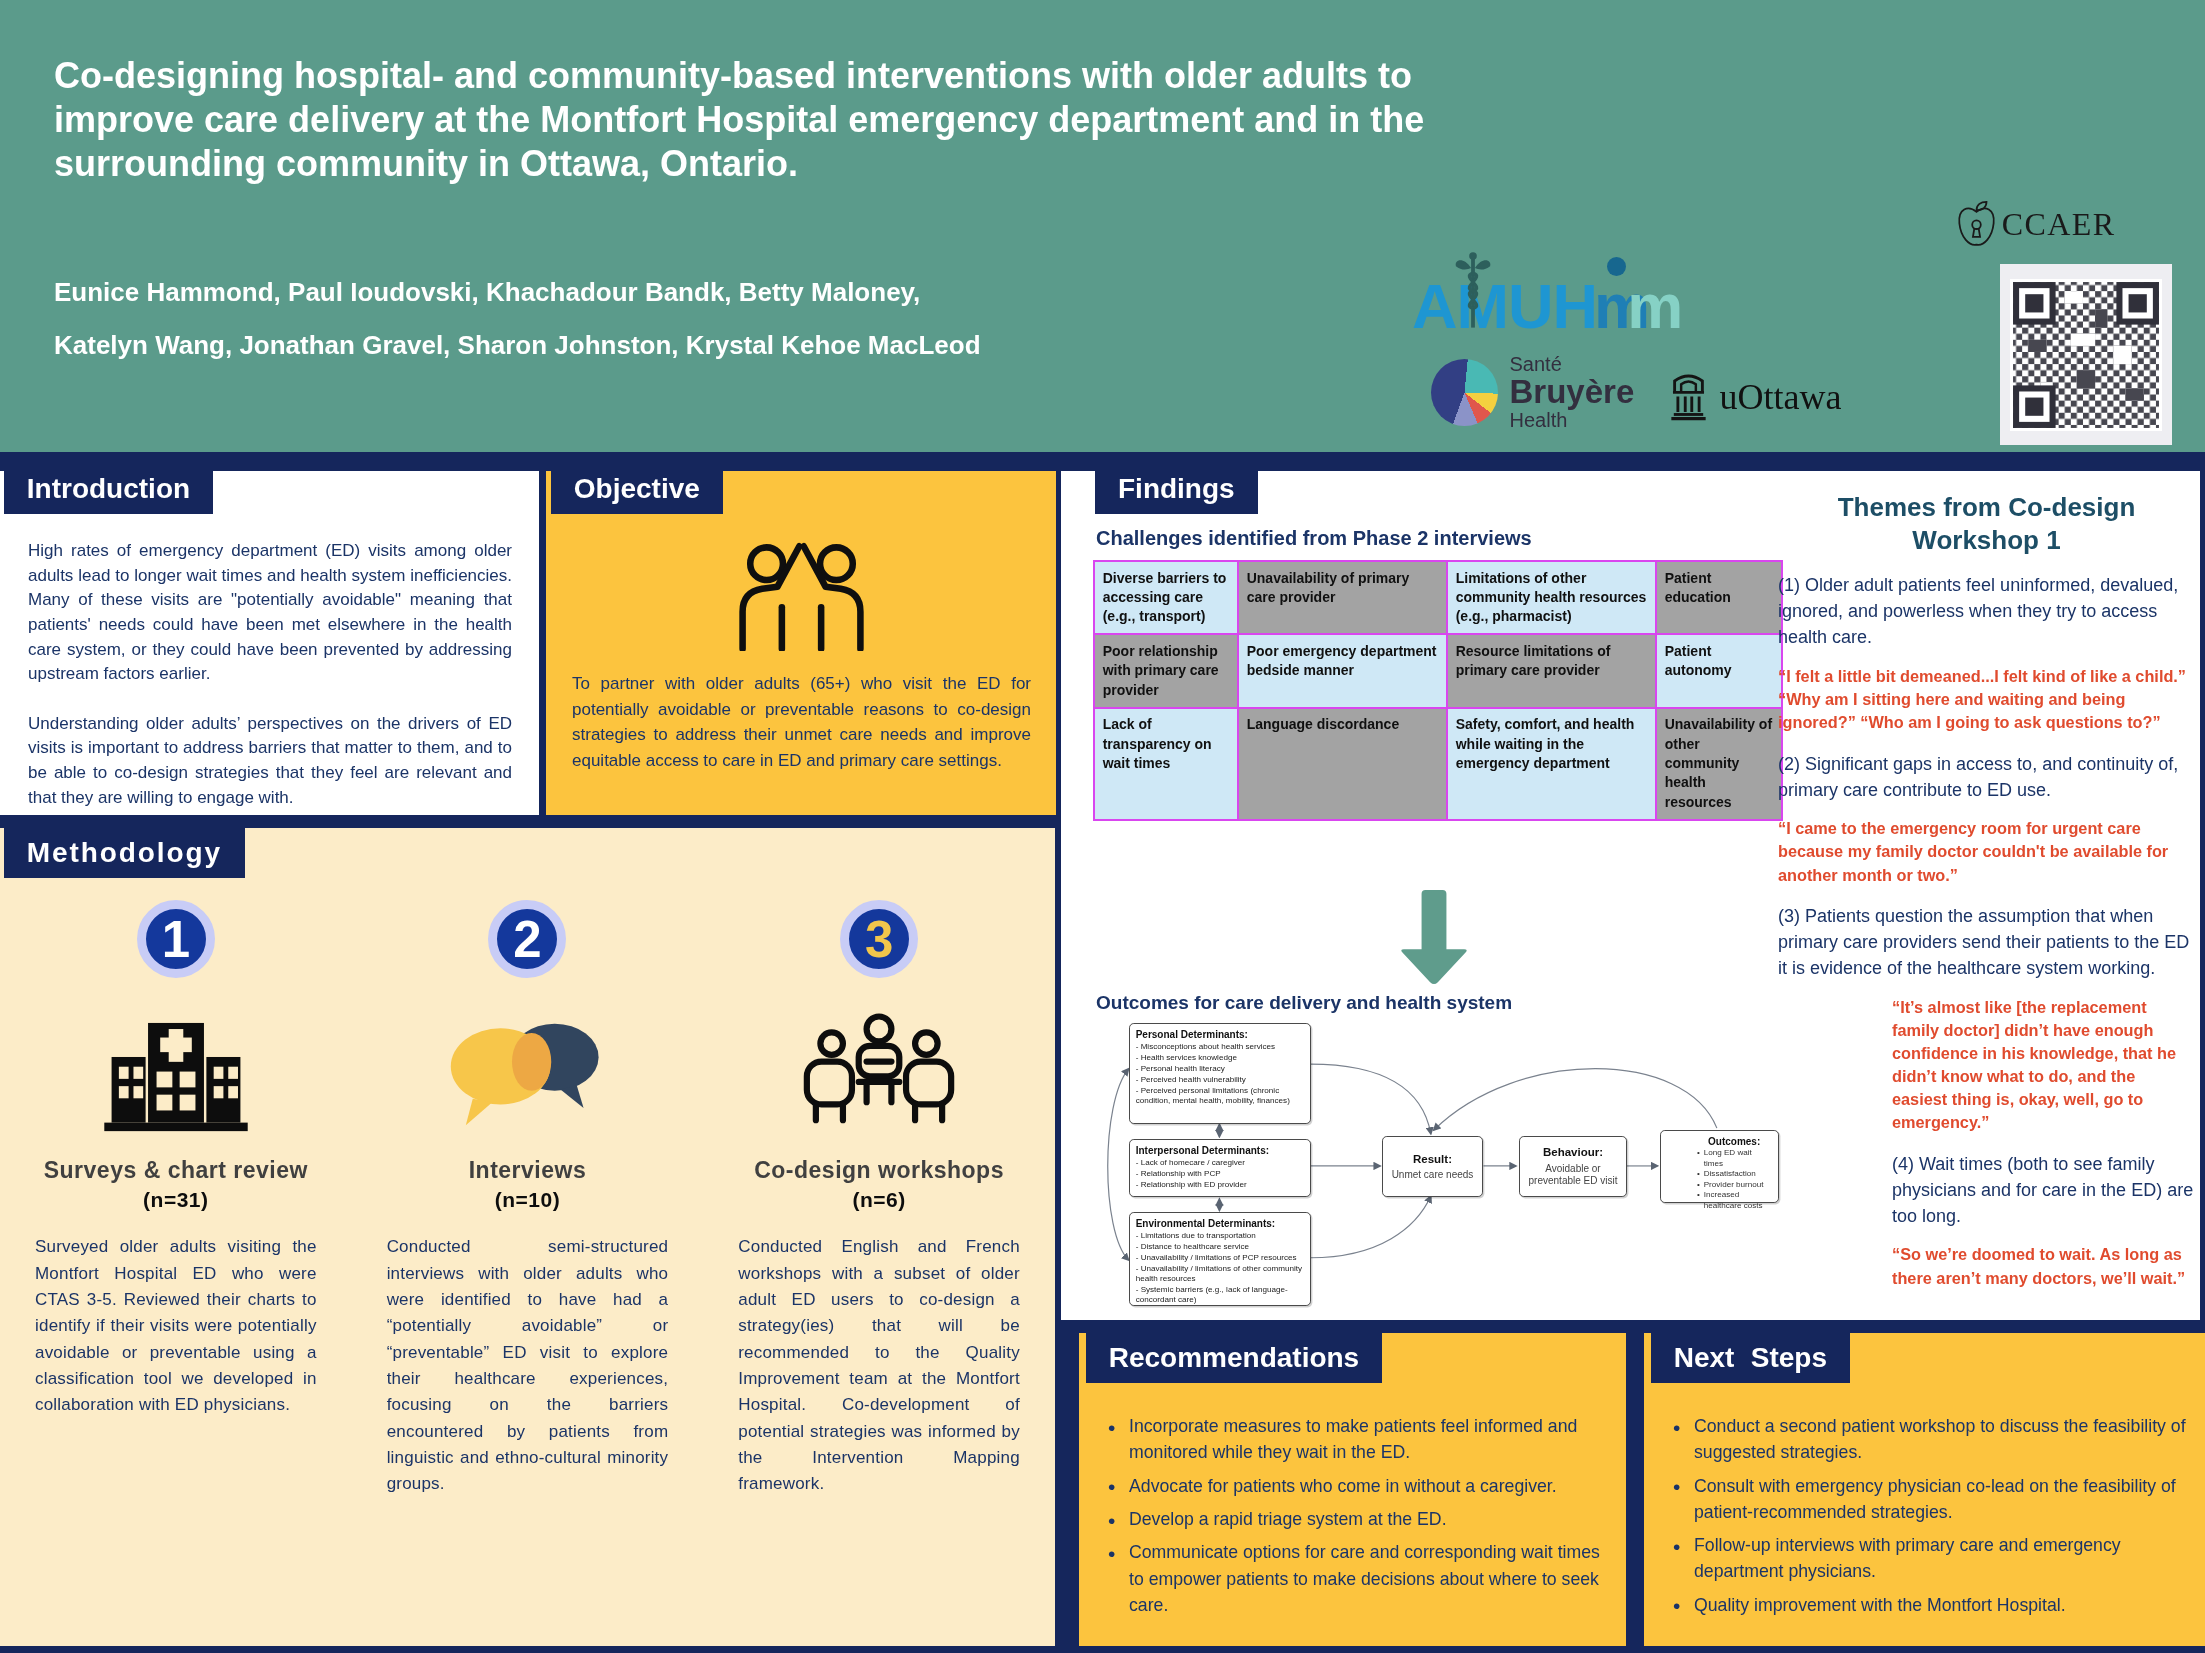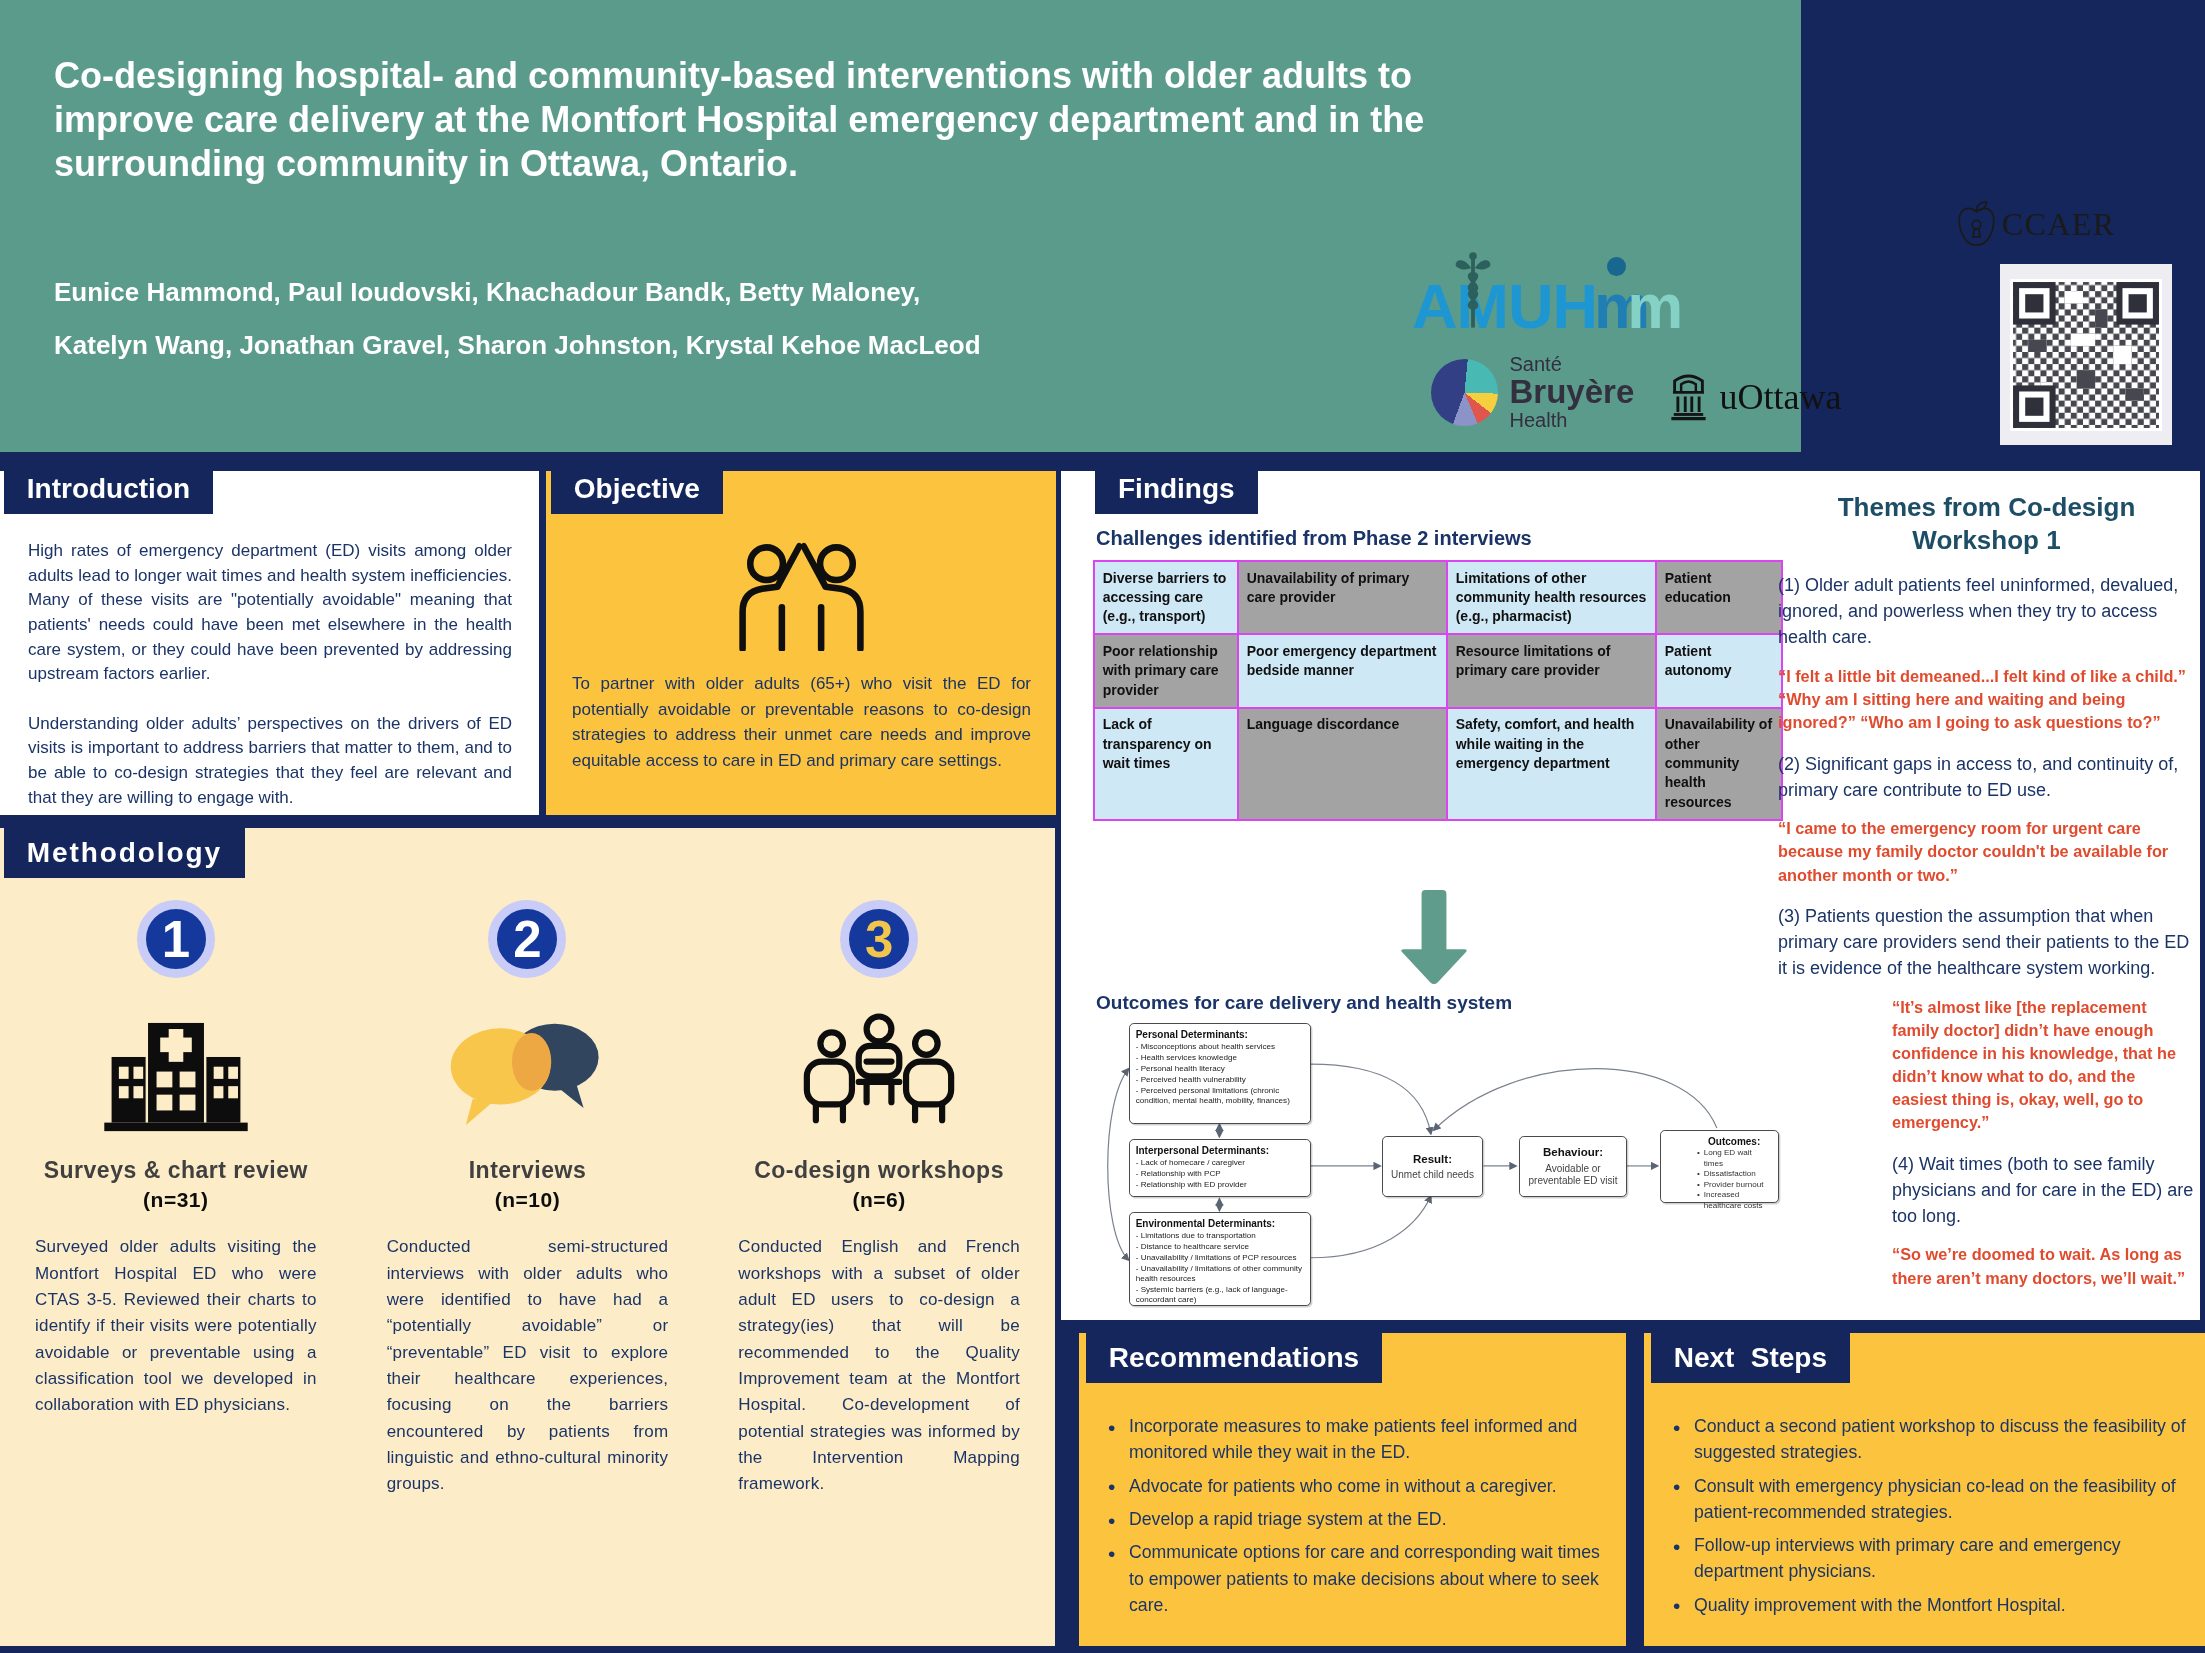--- a/index.html
+++ b/index.html
@@ -2,21 +2,21 @@
 <html style="font-size:7.7px"><head>
 <meta charset="utf-8">
 <style>
   * { box-sizing: border-box; margin: 0; padding: 0; }
   html, body { background:#15265c; }
   .poster {
     position: relative; width: 2205px; height: 1654px;
     background:#15265c; font-family:"Liberation Sans", sans-serif; overflow:hidden;
   }
   
-  .header { position:absolute; left:0; top:0; width:1801px; height:452px; background:#5b9b8b; }
+  .header { position:absolute; left:0; top:0; width:2205px; height:452px; background:#5b9b8b; }
   .title { position:absolute; left:54px; top:54px; width:1450px; font-size:36px; font-weight:bold; color:#ffffff; line-height:1.22; }
   .authors { position:absolute; left:54px; top:266px; font-size:26px; font-weight:bold; color:#ffffff; line-height:2.05; }
   .logo { position:absolute; display:flex; align-items:center; }
   .amuhm { left:1412px; top:270px; }
   .amuhm .txt { font-size:63px; font-weight:bold; color:#1e96d2; letter-spacing:-1px; }
   .amuhm .m1 { color:#1f7fb5; margin-left:-2.9px; }
   .amuhm .m2 { color:#86d1c5; margin-left:-22px; }
   .amuhm .dot { position:absolute; right:56px; top:-13.4px; width:19px; height:19px; border-radius:50%; background:#17678f; }
   .amuhm svg.caduceus { position:absolute; left:42px; top:-29px; }
   .savoir { left:1697px; top:244px; }
@@ -370,21 +370,21 @@
         <div class="dg-title">Environmental Determinants:</div>
         <div class="dg-item">- Limitations due to transportation</div>
         <div class="dg-item">- Distance to healthcare service</div>
         <div class="dg-item">- Unavailability / limitations of PCP resources</div>
         <div class="dg-item">- Unavailability / limitations of other community health resources</div>
         <div class="dg-item">- Systemic barriers (e.g., lack of language-concordant care)</div>
       </div>
 
       <div class="dg-box dg-center" style="left:287px; top:115px; width:101px; height:61px;">
         <div class="dg-title">Result:</div>
-        <div class="dg-text">Unmet child needs</div>
+        <div class="dg-text">Unmet care needs</div>
       </div>
 
       <div class="dg-box dg-center" style="left:424px; top:115px; width:108px; height:61px;">
         <div class="dg-title">Behaviour:</div>
         <div class="dg-text">Avoidable or preventable ED visit</div>
       </div>
 
       <div class="dg-box" style="left:565px; top:109px; width:119px; height:73px; border-width:1.4px;padding-left:35px;">
         <div class="dg-title" style="text-align:center;">Outcomes:</div>
         <div class="dg-li">Long ED wait times</div>

